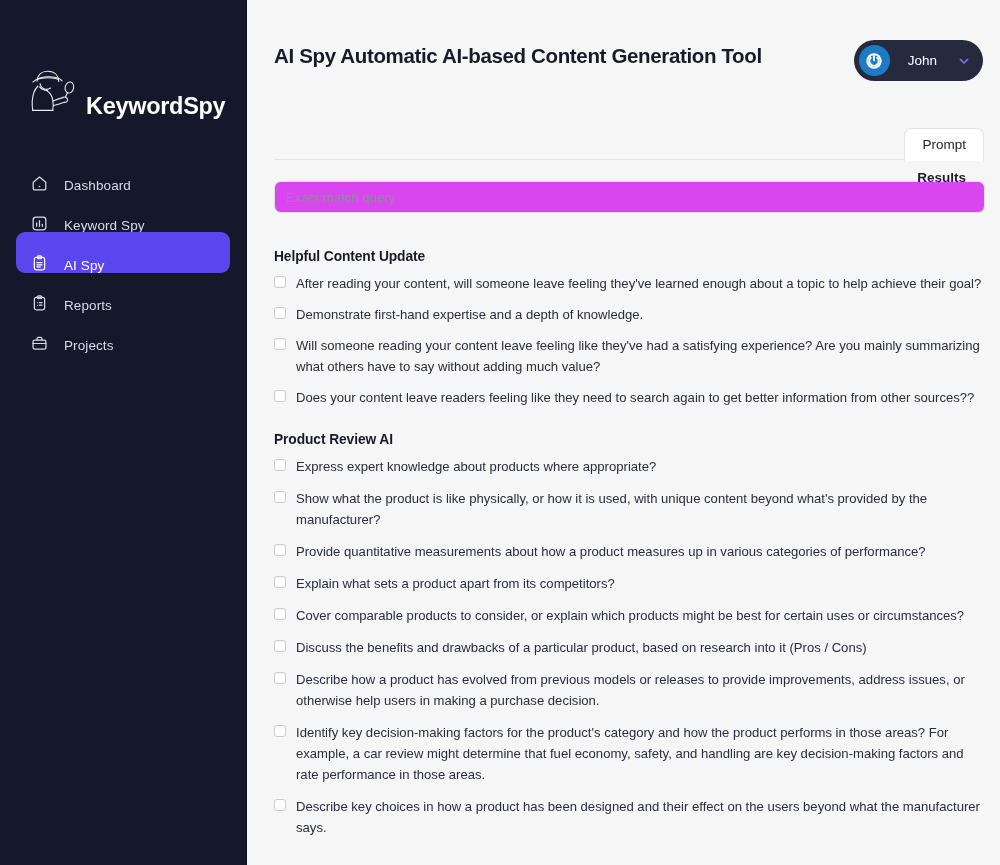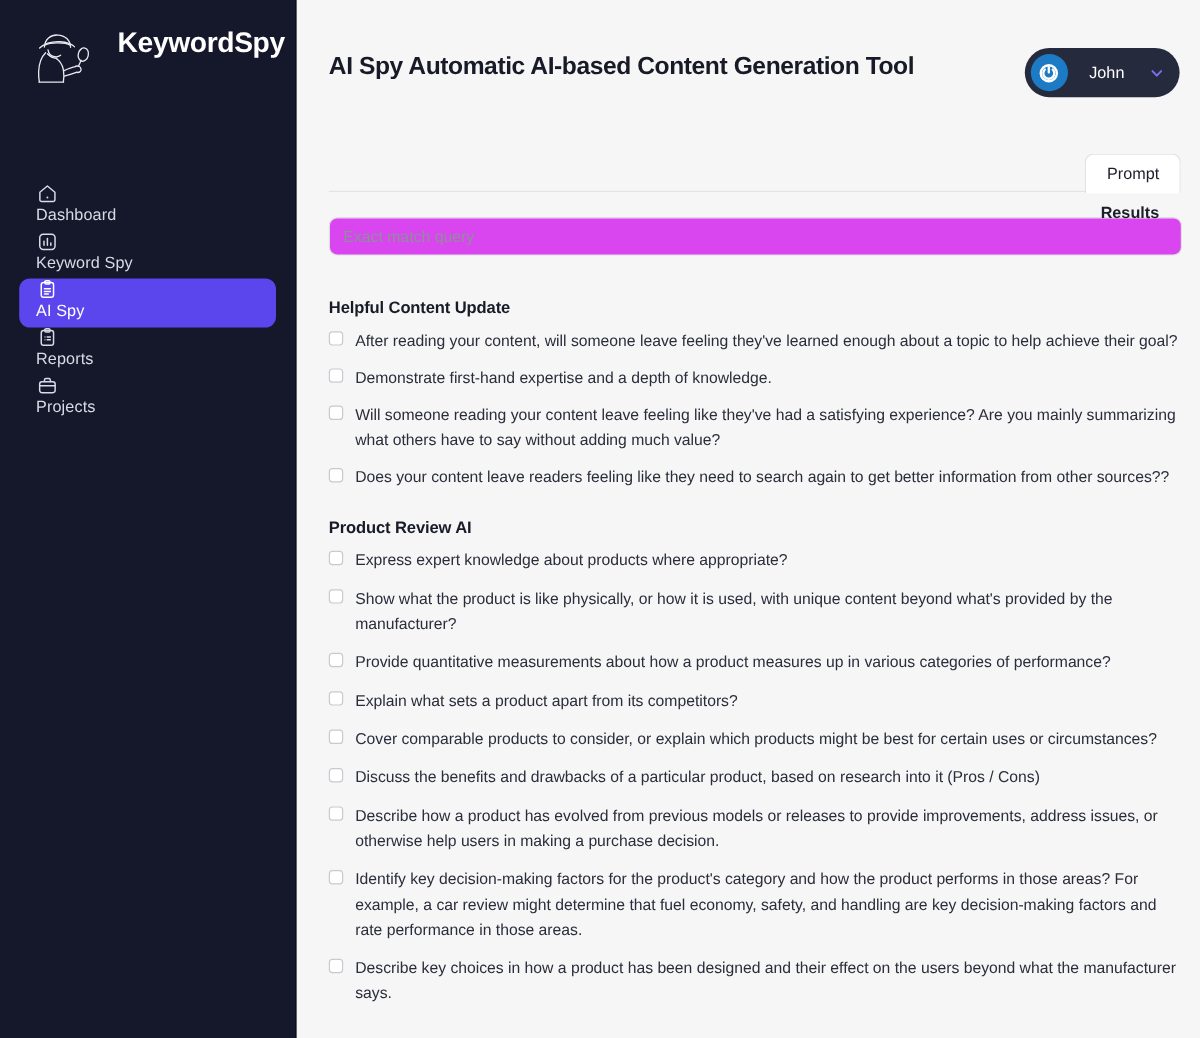--- a/index.html
+++ b/index.html
@@ -22,24 +22,23 @@
     width: 247px;
     height: 865px;
     background: #15182a;
     flex: 0 0 247px;
     border-right: 1px solid #0b0d18;
     position: relative;
   }
 
   #brand {
     display: flex;
-    align-items: flex-start;
+    align-items: flex-end;
     padding: 22px 0 0 26px;
     height: 120px;
-    gap: 12px;
   }
   #brand-mark {
     width: 56px;
     height: 56px;
     flex: 0 0 56px;
     margin-right: 4px;
   }
   #brand-name {
     color: #ffffff;
     font-size: 23.5px;
@@ -47,28 +46,27 @@
     letter-spacing: -0.3px;
     white-space: nowrap;
   }
 
   #nav {
     margin-top: 32px;
     padding: 0 16px;
   }
   .nav-item {
     display: flex;
-    align-items: flex-start;
+    align-items: flex-end;
     height: 41px;
     margin-bottom: 0px;
     padding: 0 14px;
     border-radius: 9px;
     cursor: pointer;
     color: #d8dae6;
-    flex-direction: column;
   }
   .nav-gap { height: 40px; display:flex; align-items:center; }
   .nav-item .nav-icon {
     width: 19px;
     height: 19px;
     flex: 0 0 19px;
     margin-right: 15px;
     display: flex;
     align-items: center;
     justify-content: center;

